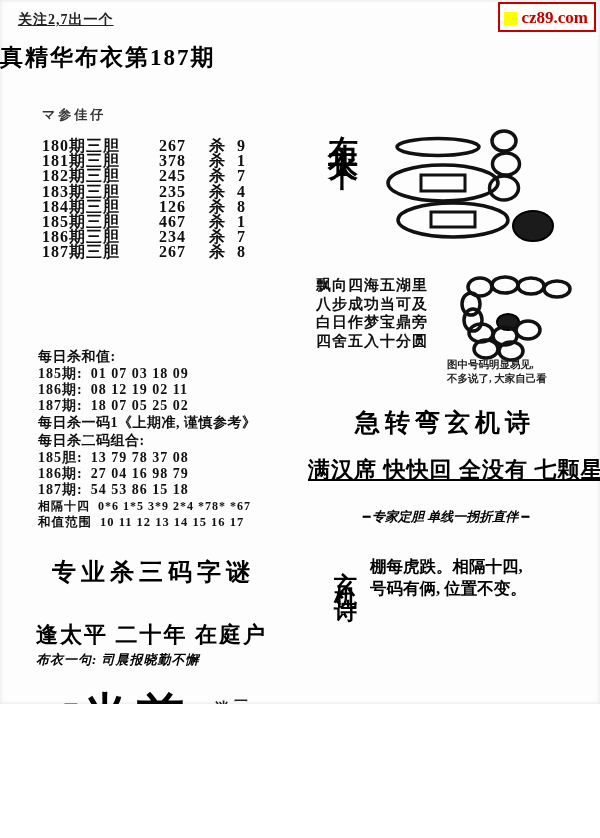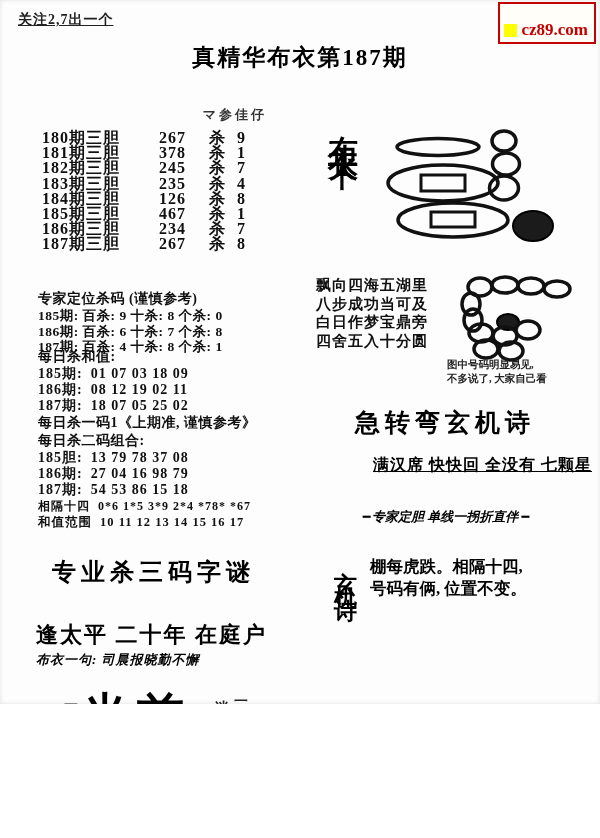--- a/index.html
+++ b/index.html
@@ -11,33 +11,33 @@
   }
   .abs { position:absolute; }
 
   
   .top-note {
     left:18px; top:11px; font-size:14px; font-weight:bold;
     text-decoration:underline; letter-spacing:1px; color:#222;
   }
   .badge {
     right:4px; top:2px; border:2px solid #c40000; background:#fffef8;
-    display:flex; align-items:center; gap:4px; padding:16px 6px 2px 4px;
+    display:flex; align-items:center; gap:4px; padding:4px 6px 2px 4px;
     cursor:pointer;
   }
   .badge .sq { width:13px; height:13px; background:#ffff00; display:inline-block; }
   .badge .txt { color:#c40000; font-size:17px; font-weight:bold; font-family:"Liberation Serif",serif; }
   .title {
-    left:0; right:0; top:42px; text-align:center;
+    left:0; right:0; top:42px; 
     font-size:23px; font-weight:bold; letter-spacing:2px; color:#000;
   }
 
   
   .hist { left:42px; top:106px; width:225px; }
-  .hist-header { text-align:right; font-size:13px; font-weight:bold; color:#333; letter-spacing:3px; margin-bottom:6px; filter:blur(.3px); }
+  .hist-header { text-align:left; font-size:13px; font-weight:bold; color:#333; letter-spacing:3px; margin-bottom:14px; filter:blur(.3px); }
   .hist-row { display:flex; font-size:16px; font-weight:bold; line-height:15.2px; letter-spacing:1px; color:#111; }
   .hist-row .p { width:92px; }
   .hist-row .c { width:52px; text-align:right; }
   .hist-row .k { width:40px; text-align:right; }
   .hist-row .v { width:20px; text-align:right; }
 
   .sec { left:38px; width:260px; color:#111; }
   .sec-title { font-size:14px; font-weight:bold; letter-spacing:.5px; }
   .sec-line { font-size:13.5px; font-weight:bold; letter-spacing:.5px; line-height:15.5px; }
   .num-line { font-size:14px; font-weight:bold; letter-spacing:1px; line-height:16px; }
@@ -55,21 +55,21 @@
   .tc-note { left:78px; top:748px; font-size:8.5px; font-weight:bold; font-style:italic; color:#333; line-height:11px; filter:blur(.3px); }
 
   
   .brand { left:322px; top:112px; font-size:30px; font-weight:bold; letter-spacing:9px; color:#000; }
   .poem { left:308px; top:276px; width:128px; text-align:center; }
   .poem-title { font-size:15px; font-weight:bold; letter-spacing:2px; text-decoration:underline; margin-bottom:4px; }
   .poem-line { font-size:15px; font-weight:bold; letter-spacing:1px; line-height:18.5px; white-space:nowrap; }
   .fig-caption { left:447px; top:358px; width:150px; font-size:10.5px; font-weight:bold; color:#222; line-height:14px; }
 
   .turn-title { left:300px; top:406px; width:290px; text-align:center; font-size:25px; font-weight:bold; letter-spacing:5px; color:#000; }
-  .turn-line  { left:308px; top:455px; width:284px; text-align:right; font-size:16px; font-weight:bold; letter-spacing:1px; text-decoration:underline; white-space:nowrap; color:#000; }
+  .turn-line  { left:308px; top:455px; width:284px; text-align:right; font-size:22px; font-weight:bold; letter-spacing:1px; text-decoration:underline; white-space:nowrap; color:#000; }
   .expert-note { left:300px; top:508px; width:290px; text-align:center; font-size:13px; font-weight:bold; font-style:italic; color:#000; }
   .expert-note .dash { font-weight:bold; letter-spacing:-2px; }
 
   .mystery-v { left:330px; top:552px; font-size:23px; font-weight:bold; letter-spacing:14px; color:#000; }
   .mystery-t { left:370px; top:556px; width:225px; font-size:16.5px; font-weight:bold; line-height:22px; color:#000; }
 
   svg { display:block; }
 </style>
 </head>
 <body>
@@ -130,26 +130,20 @@
       <span class="v">7</span>
     </div>
     <div class="hist-row">
       <span class="p">187期三胆</span>
       <span class="c">267</span>
       <span class="k">杀</span>
       <span class="v">8</span>
     </div>
   </div>
 
-  <div class="abs sec" style="top:290px;">
-    <div class="sec-title">专家定位杀码 (谨慎参考)</div>
-    <div class="sec-line">185期: 百杀: 9 十杀: 8 个杀: 0</div>
-    <div class="sec-line">186期: 百杀: 6 十杀: 7 个杀: 8</div>
-    <div class="sec-line">187期: 百杀: 4 十杀: 8 个杀: 1</div>
-  </div>
 
   <div class="abs sec" style="top:348px;">
     <div class="sec-title">每日杀和值:</div>
     <div class="num-line">
       <span class="lbl">185期:</span><span>01 07 03 18 09</span>
     </div>
     <div class="num-line">
       <span class="lbl">186期:</span><span>08 12 19 02 11</span>
     </div>
     <div class="num-line">

